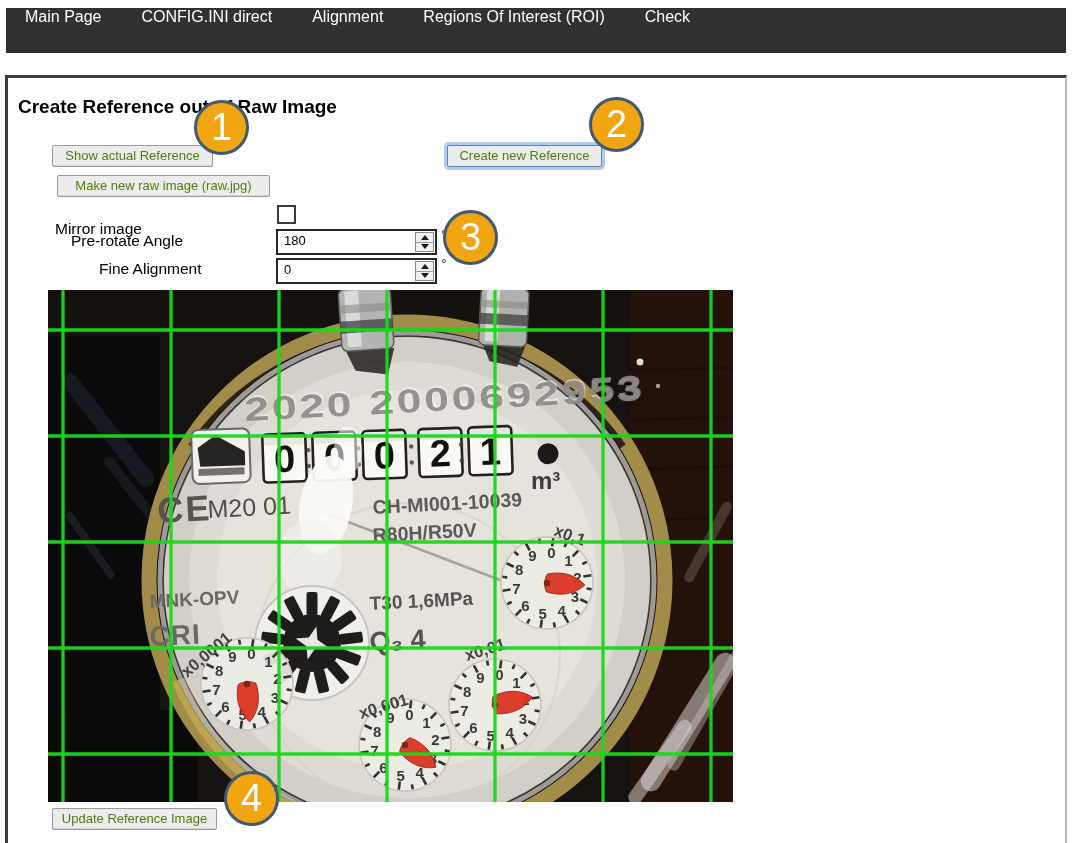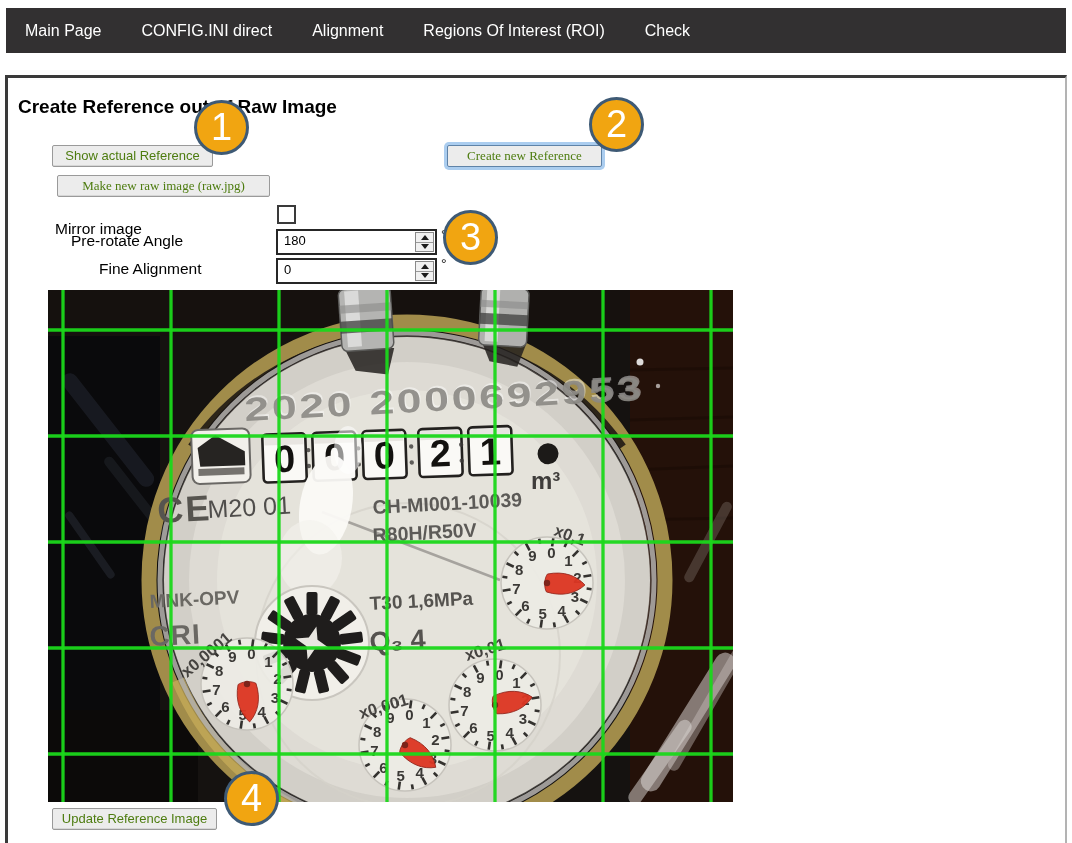--- a/index.html
+++ b/index.html
@@ -1,35 +1,35 @@
 <!DOCTYPE html>
 <html><head>
 <meta charset="utf-8">
 <style>
   html,body{margin:0;padding:0;background:#fff;font-family:"Liberation Sans",sans-serif;}
   .viewport{position:relative;width:1072px;height:843px;overflow:hidden;background:#fff;}
 
   
   .nav{position:absolute;left:6px;top:8px;width:1060px;height:45px;background:#323031;
-       display:flex;align-items:center;gap:40px;padding-left:19px;box-sizing:border-box;}
+       display:flex;align-items:flex-start;gap:40px;padding-left:19px;box-sizing:border-box;}
   .nav-item{color:#ffffff;font-size:16px;white-space:nowrap;cursor:pointer;}
 
   
   .content{position:absolute;left:5px;top:75px;width:1062px;height:790px;box-sizing:border-box;
            border-top:3px solid #3a3a3a;border-left:3px solid #3a3a3a;border-right:2px solid #b3b3b3;
            background:#fff;}
 
   .heading{position:absolute;left:18px;top:96px;font-size:19px;font-weight:bold;color:#000;}
 
   .btn{position:absolute;height:22px;line-height:20px;font-size:13px;color:#4d7c0f;text-align:center;
        background:#ececec;border:1px solid #9a9a9a;border-radius:2px;box-sizing:border-box;
        box-shadow:inset 0 -1px 0 #d6d6d6;cursor:pointer;padding:0;}
   #btn-show{left:52px;top:145px;width:161px;}
-  #btn-create{left:447px;top:145px;width:155px;border:1px solid #5f83a8;box-shadow:0 0 0 3px #abcdef;font-family:Liberation Serif, serif;}
-  #btn-make{left:57px;top:175px;width:213px;font-family:Liberation Serif, serif;}
+  #btn-create{left:447px;top:145px;width:155px;border:1px solid #5f83a8;box-shadow:0 0 0 3px #abcdef;}
+  #btn-make{left:57px;top:175px;width:213px;}
   #btn-update{left:52px;top:808px;width:165px;}
 
   .flabel{position:absolute;left:55px;font-size:15.5px;color:#000;}
   #lbl-mirror{top:220px;} #lbl-prerotate{top:232px;margin-left:16px;} #lbl-fine{top:260px;margin-left:44px;}
 
   .checkbox{position:absolute;left:277px;top:205px;width:19px;height:19px;margin:0;
             appearance:none;-webkit-appearance:none;border:2px solid #3a3a3a;background:#fff;cursor:pointer;}
 
   .num-input{position:absolute;left:276px;width:161px;height:26px;box-sizing:border-box;
              border:2px solid #262626;background:#fff;display:flex;align-items:stretch;}

